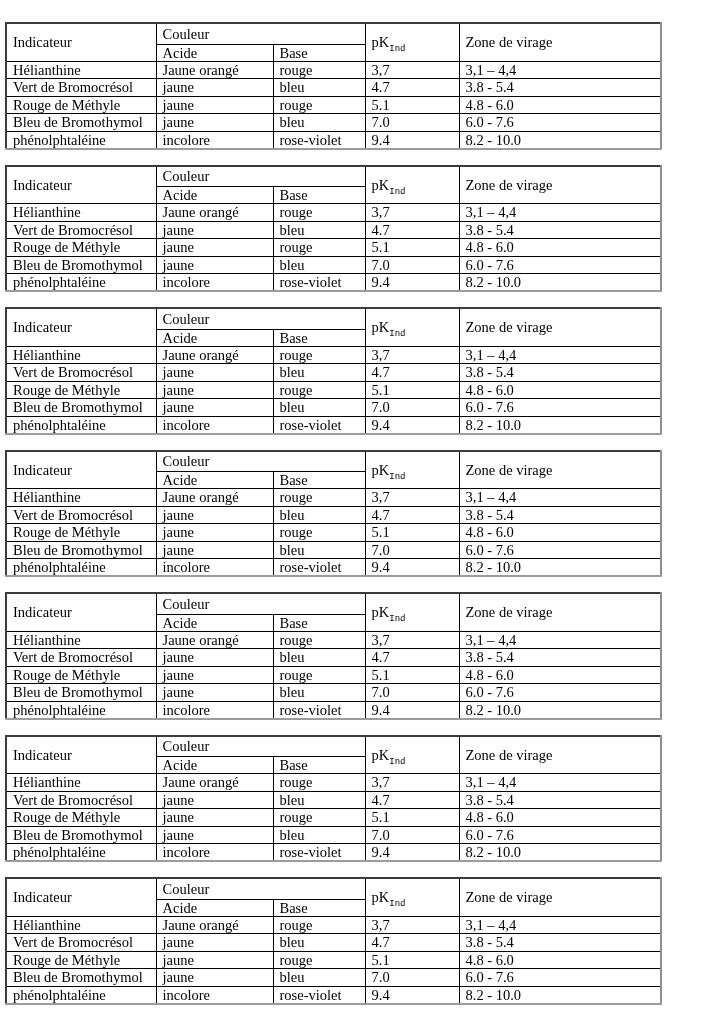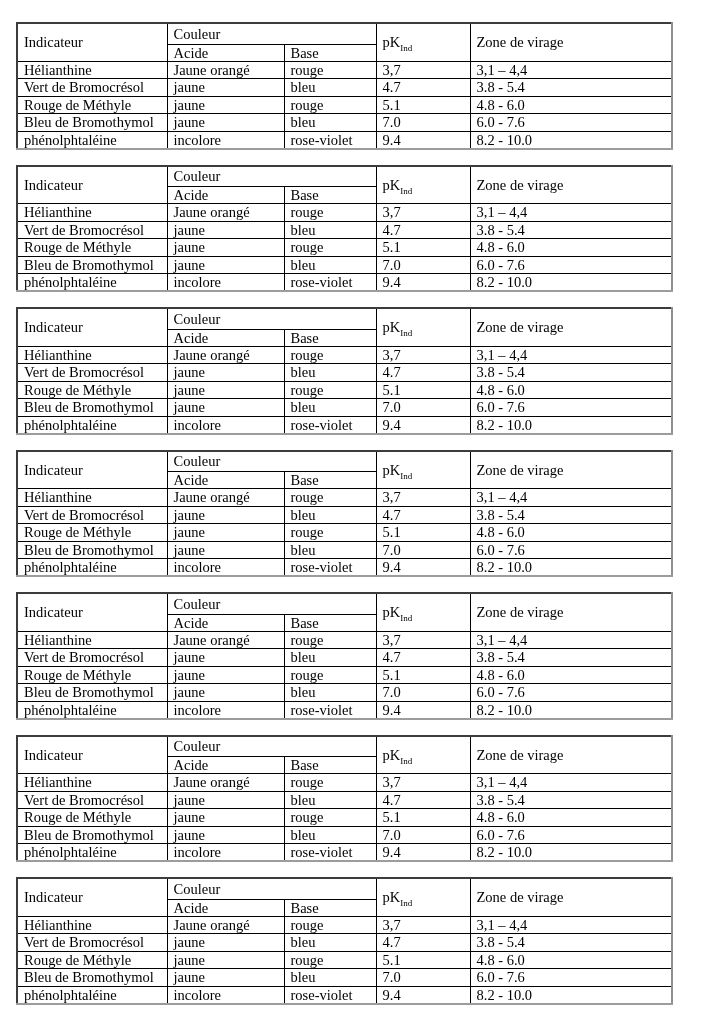--- a/index.html
+++ b/index.html
@@ -5,21 +5,21 @@
   * { margin:0; padding:0; box-sizing:border-box; }
   html, body { background:#ffffff; }
   .page {
     position:relative;
     width:724px; height:1024px;
     background:#ffffff;
     color:#000000;
     font-family:"Liberation Serif","DejaVu Serif",serif;
     overflow:hidden;
   }
-  .tables { padding:22px 0 0 16px; }
+  .tables { padding:22px 0 0 5px; }
 
   table.ind {
     border-collapse:collapse;
     table-layout:fixed;
     width:655px;
     margin-bottom:15px;
     
     border-top:2px solid #3c3c3c;
     border-left:2px solid #3c3c3c;
     border-right:2px solid #8f8f8f;
@@ -35,21 +35,21 @@
     overflow:hidden;
   }
   col.c1 { width:150px; }
   col.c2 { width:117px; }
   col.c3 { width:92px;  }
   col.c4 { width:94px;  }
   col.c5 { width:202px; }
   tr.h1 { height:21px; }
   tr.h2 { height:15px; }
   tr.d  { height:17.5px;margin-left:28px; }
-  sub.pk-sub { font-size:9px; line-height:0; }
+  sub.pk-sub { font-size:9px; line-height:0;font-family:Liberation Mono, monospace; }
 </style>
 </head>
 <body>
 
 <div class="page">
   <div class="tables">
   <table class="ind">
     <colgroup>
       <col class="c1">
           <col class="c2">

